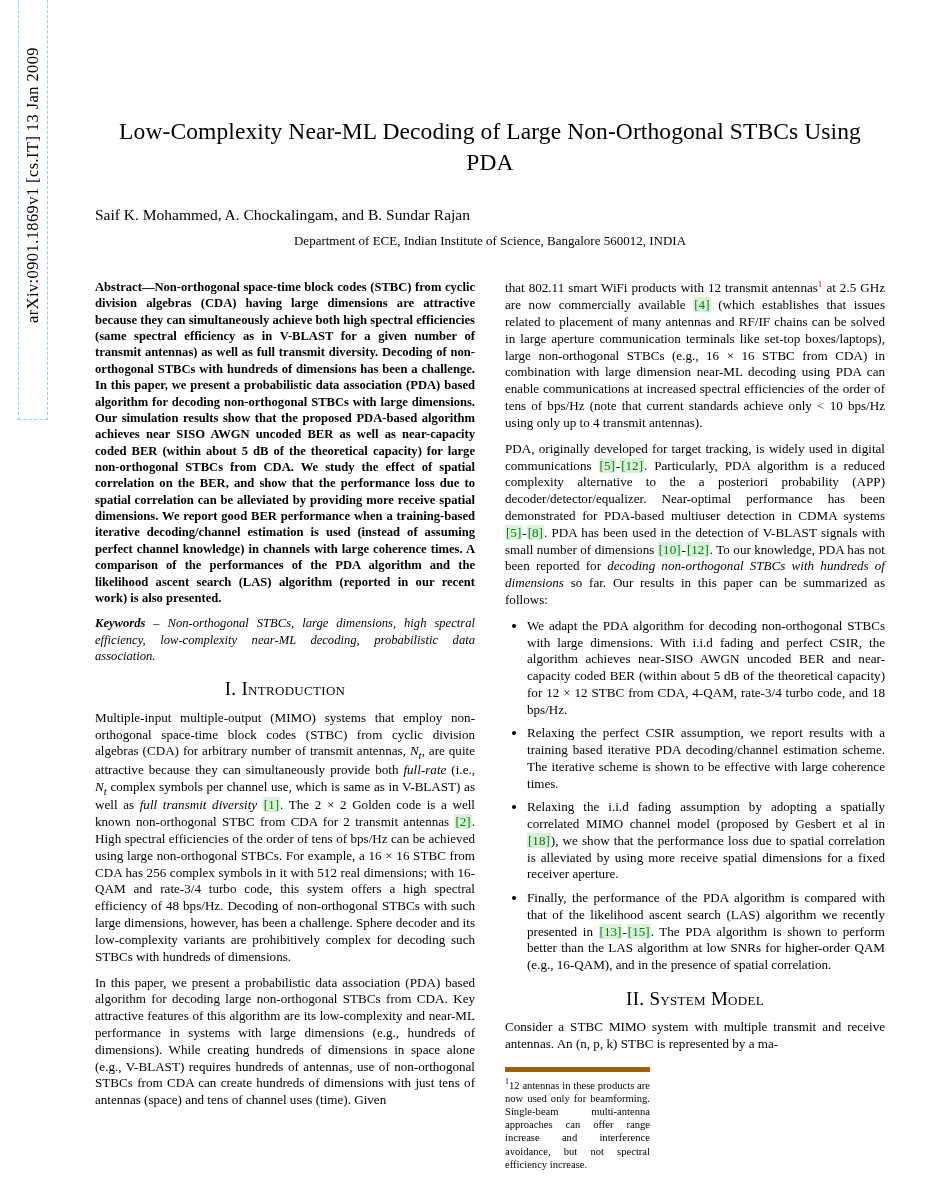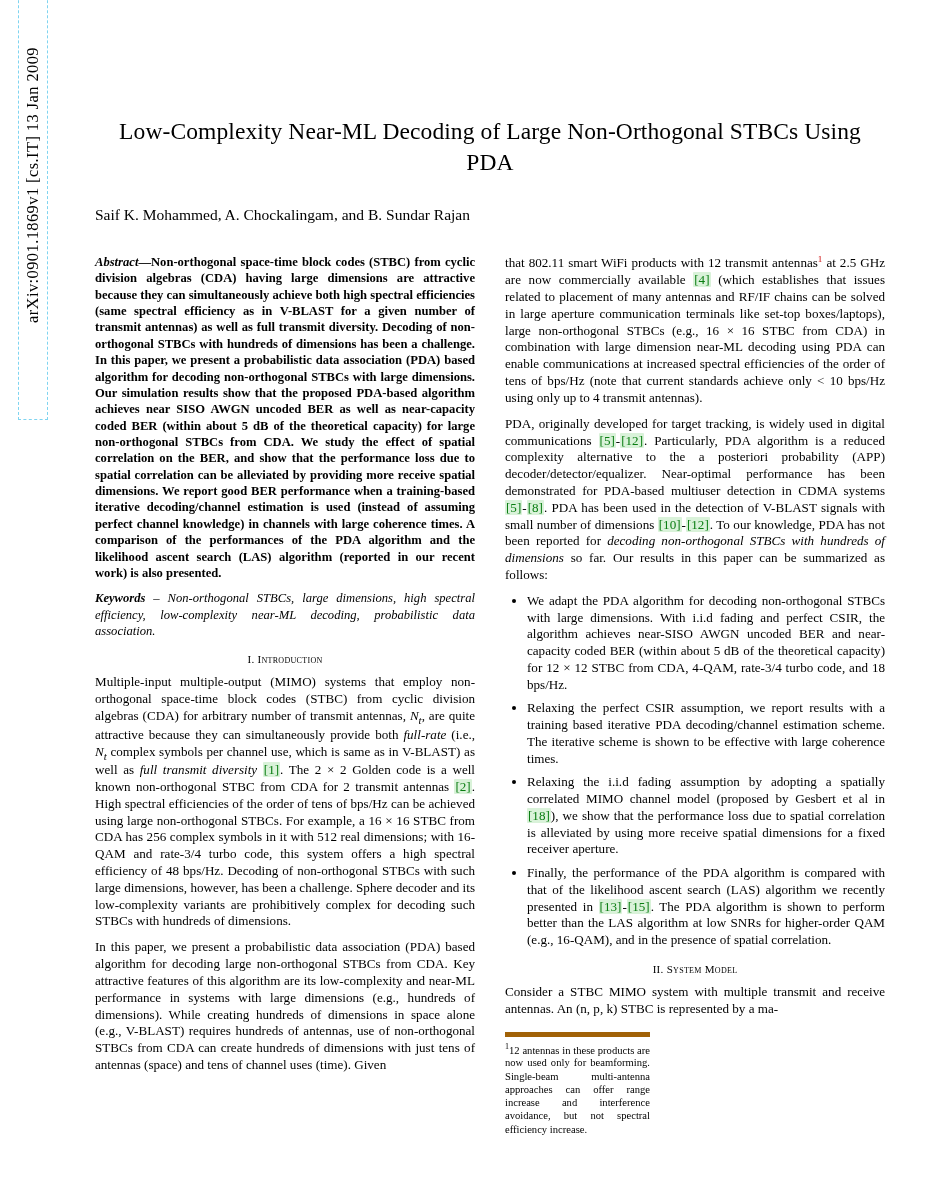--- a/index.html
+++ b/index.html
@@ -90,35 +90,34 @@
     text-indent: 0;
   }
   .abstract {
     font-weight: bold;
     font-size: 12.6px;
     line-height: 1.3;
     text-align: justify;
     margin: 0 0 11px 0;
   }
   .abstract .lead {
-    font-style: italic;
   }
   .keywords {
     font-size: 12.6px;
     font-style: italic;
     line-height: 1.3;
     text-align: justify;
     margin: 0 0 12px 0;
   }
   .keywords .kw {
     font-weight: bold;
   }
   .section-head {
     text-align: center;
-    font-size: 11px;
+    font-size: 19px;
     margin: 13px 0 8px 0;
     font-variant: small-caps;
     letter-spacing: 0.3px;
   }
   ul.bullets {
     margin: 2px 0 8px 0;
     padding-left: 22px;
     list-style-type: disc;
   }
   ul.bullets li {
@@ -157,20 +156,21 @@
 <body>
 
 <div class="page">
 
   <div class="arxiv-stamp">arXiv:0901.1869v1  [cs.IT]  13 Jan 2009</div>
 
   <div class="content">
 
     <div class="title">Low-Complexity Near-ML Decoding of Large Non-Orthogonal STBCs Using PDA</div>
     <div class="authors">Saif K. Mohammed, A. Chockalingam, and B. Sundar Rajan</div>
+    <div class="affiliation">Department of ECE, Indian Institute of Science, Bangalore 560012, INDIA</div>
 
     <div class="cols">
 
       <div class="col">
 
         <p class="abstract"><span class="lead">Abstract</span><span>—Non-orthogonal space-time block codes (STBC) from cyclic division algebras (CDA) having large dimensions are attractive because they can simultaneously achieve both high spectral efficiencies (same spectral efficiency as in V-BLAST for a given number of transmit antennas) as well as full transmit diversity. Decoding of non-orthogonal STBCs with hundreds of dimensions has been a challenge. In this paper, we present a probabilistic data association (PDA) based algorithm for decoding non-orthogonal STBCs with large dimensions. Our simulation results show that the proposed PDA-based algorithm achieves near SISO AWGN uncoded BER as well as near-capacity coded BER (within about 5 dB of the theoretical capacity) for large non-orthogonal STBCs from CDA. We study the effect of spatial correlation on the BER, and show that the performance loss due to spatial correlation can be alleviated by providing more receive spatial dimensions. We report good BER performance when a training-based iterative decoding/channel estimation is used (instead of assuming perfect channel knowledge) in channels with large coherence times. A comparison of the performances of the PDA algorithm and the likelihood ascent search (LAS) algorithm (reported in our recent work) is also presented.</span></p>
 
         <p class="keywords"><span class="kw">Keywords</span><span> – Non-orthogonal STBCs, large dimensions, high spectral efficiency, low-complexity near-ML decoding, probabilistic data association.</span></p>
 
         <div class="section-head">I.  Introduction</div>

